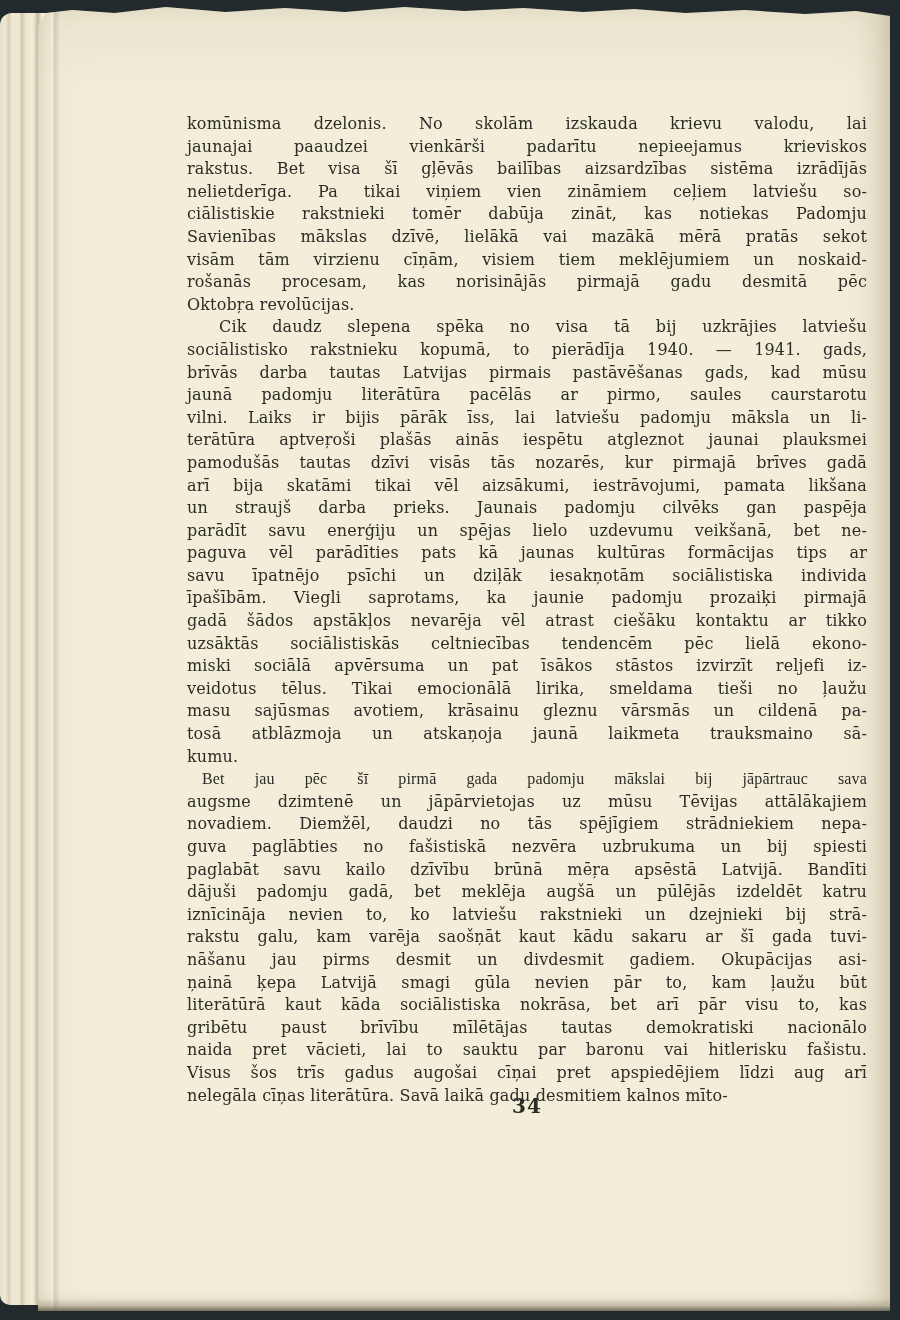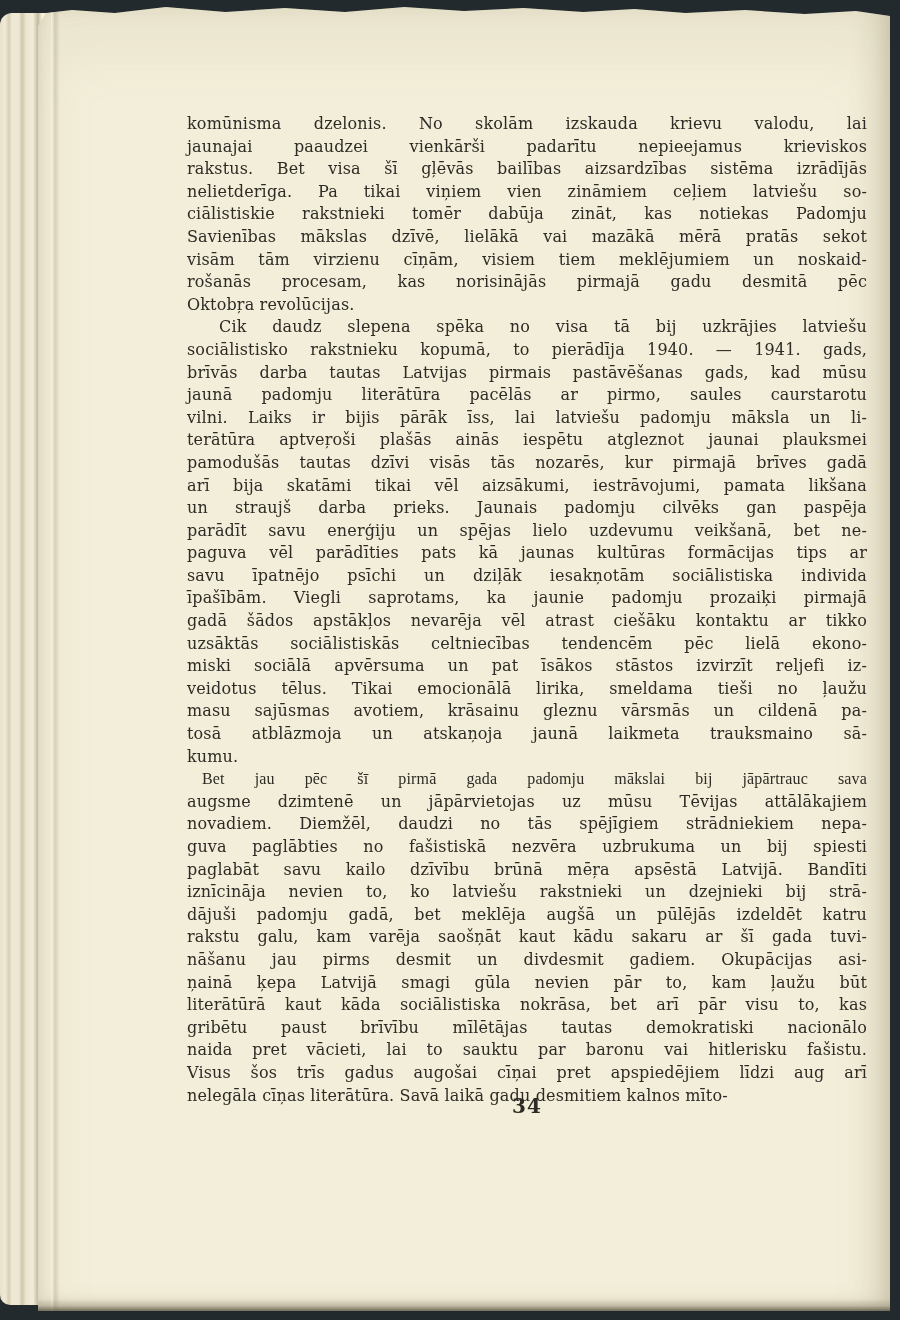--- a/index.html
+++ b/index.html
@@ -101,22 +101,22 @@
           <div class="line">masu sajūsmas avotiem, krāsainu gleznu vārsmās un cildenā pa-</div>
           <div class="line">tosā atblāzmoja un atskaņoja jaunā laikmeta trauksmaino sā-</div>
           <div class="line last">kumu.</div>
         </div>
         <div class="para">
           <div class="line indent-small">Bet jau pēc šī pirmā gada padomju mākslai bij jāpārtrauc sava</div>
           <div class="line">augsme dzimtenē un jāpārvietojas uz mūsu Tēvijas attālākajiem</div>
           <div class="line">novadiem.  Diemžēl, daudzi no tās spējīgiem strādniekiem nepa-</div>
           <div class="line">guva paglābties no fašistiskā nezvēra uzbrukuma un bij spiesti</div>
           <div class="line">paglabāt savu kailo dzīvību brūnā mēŗa apsēstā Latvijā.  Bandīti</div>
+          <div class="line">dājuši padomju gadā, bet meklēja augšā un pūlējās izdeldēt katru</div>
           <div class="line">iznīcināja nevien to, ko latviešu rakstnieki un dzejnieki bij strā-</div>
-          <div class="line">dājuši padomju gadā, bet meklēja augšā un pūlējās izdeldēt katru</div>
           <div class="line">rakstu galu, kam varēja saošņāt kaut kādu sakaru ar šī gada tuvi-</div>
           <div class="line">nāšanu jau pirms desmit un divdesmit gadiem.  Okupācijas asi-</div>
           <div class="line">ņainā ķepa Latvijā smagi gūla nevien pār to, kam ļaužu būt</div>
           <div class="line">literātūrā kaut kāda sociālistiska nokrāsa, bet arī pār visu to, kas</div>
           <div class="line">gribētu paust brīvību mīlētājas tautas demokratiski nacionālo</div>
           <div class="line">naida pret vācieti, lai to sauktu par baronu vai hitlerisku fašistu.</div>
           <div class="line">Visus šos trīs gadus augošai cīņai pret apspiedējiem līdzi aug arī</div>
           <div class="line last">nelegāla cīņas literātūra.  Savā laikā gadu desmitiem kalnos mīto-</div>
         </div>
       </div>

